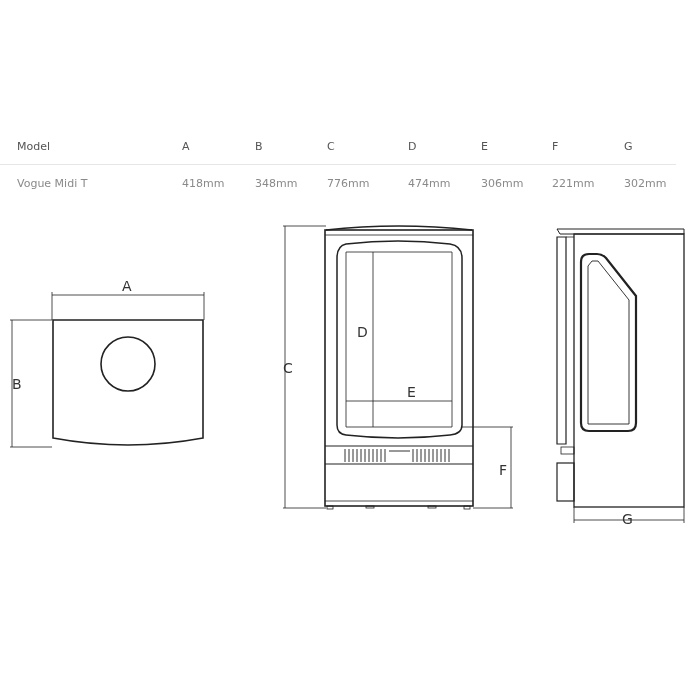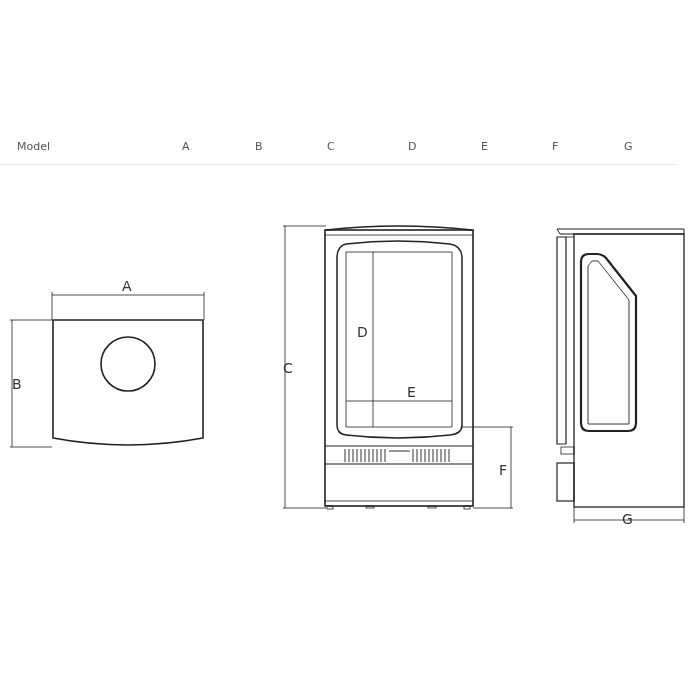--- a/index.html
+++ b/index.html
@@ -18,20 +18,30 @@
 <div class="spec-table">
   <div class="row header">
     <span class="cell" style="left:17px">Model</span>
     <span class="cell" style="left:182px">A</span>
     <span class="cell" style="left:255px">B</span>
     <span class="cell" style="left:327px">C</span>
     <span class="cell" style="left:408px">D</span>
     <span class="cell" style="left:481px">E</span>
     <span class="cell" style="left:552px">F</span>
     <span class="cell" style="left:624px">G</span>
+  </div>
+  <div class="row data">
+    <span class="cell" style="left:17px">Vogue Midi T</span>
+    <span class="cell" style="left:182px">418mm</span>
+    <span class="cell" style="left:255px">348mm</span>
+    <span class="cell" style="left:327px">776mm</span>
+    <span class="cell" style="left:408px">474mm</span>
+    <span class="cell" style="left:481px">306mm</span>
+    <span class="cell" style="left:552px">221mm</span>
+    <span class="cell" style="left:624px">302mm</span>
   </div>
 </div>
 
 <svg class="drawing" viewBox="0 0 700 700" width="700" height="700">
 
   <g fill="none" stroke="#222">
     <line x1="52" y1="295" x2="204" y2="295" stroke-width="0.8"></line>
     <line x1="52" y1="292" x2="52" y2="320" stroke-width="0.8"></line>
     <line x1="204" y1="292" x2="204" y2="320" stroke-width="0.8"></line>
     <line x1="10" y1="320" x2="52" y2="320" stroke-width="0.8"></line>

